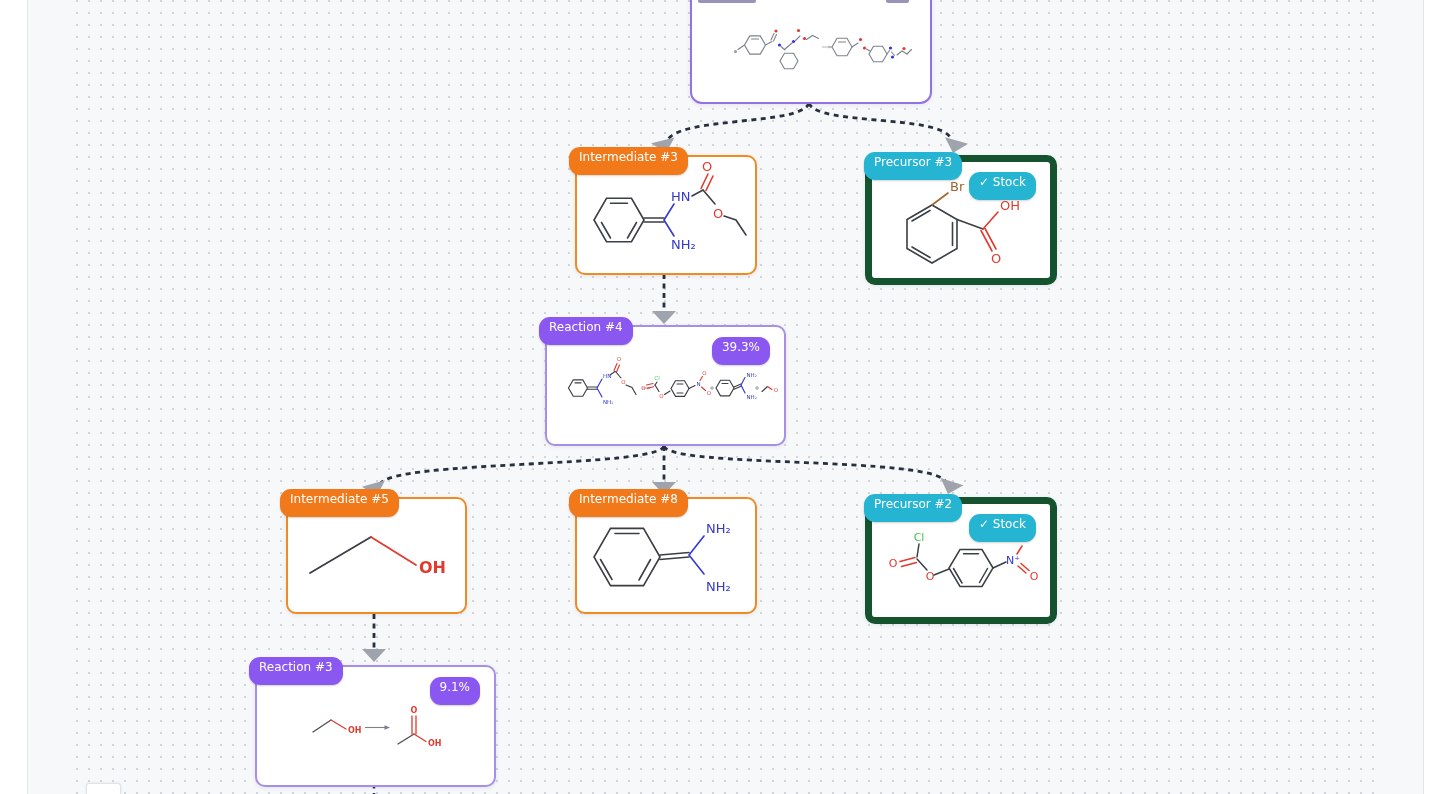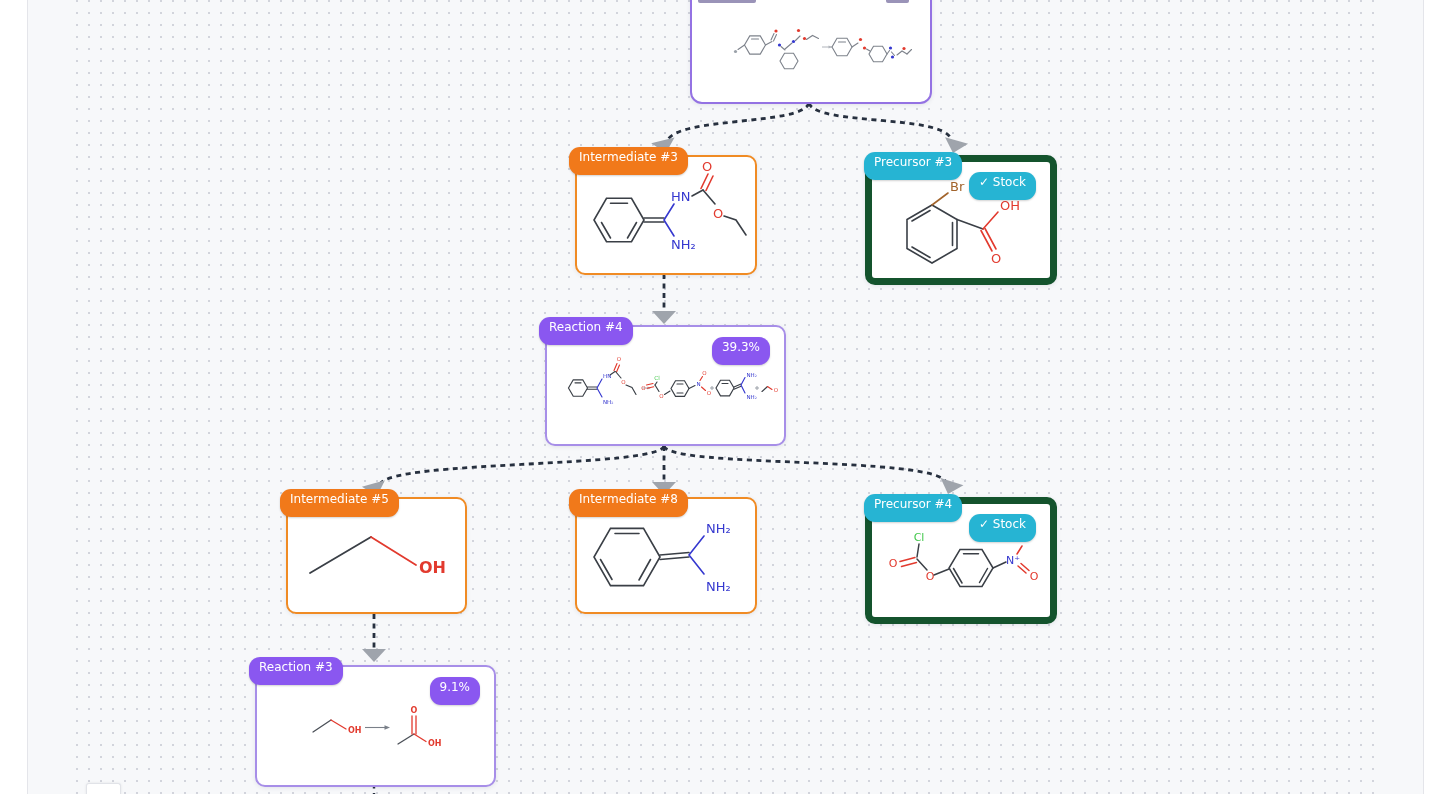--- a/index.html
+++ b/index.html
@@ -216,21 +216,21 @@
       <path class="bond" d="M83,58 L66.5,29.4 L33.5,29.4 L17,58 L33.5,86.6 L66.5,86.6 Z"></path>
       <path class="bond" d="M62,34.5 L38,34.5 M23.5,60.5 L35,80.5 M62,81 L73.5,60.5"></path>
       <path class="bond" d="M83,56 L112,53.5 M83,60.5 L112,58"></path>
       <path class="bond bond-blue" d="M112,56 L127,37 M112,56 L127,75"></path>
       <text class="atom a-blue a-med" x="129" y="34">NH₂</text>
       <text class="atom a-blue a-med" x="129" y="92">NH₂</text>
     </svg>
   </div>
 
   <div class="node node-cyan" style="left:865px;top:497px;width:178px;height:113px;">
-    <div class="badge badge-left bg-cyan">Precursor #4</div>
+    <div class="badge badge-left bg-cyan">Precursor #2</div>
     <div class="badge badge-right bg-cyan">✓ Stock</div>
     <svg class="mol" width="178" height="109" viewBox="0 0 178 109">
       <text class="atom a-green" x="47" y="37" text-anchor="middle" style="font-size:11px">Cl</text>
       <path class="bond" style="stroke-width:1.5" d="M47,40 L45,53"></path>
       <path class="bond bond-red" style="stroke-width:1.5" d="M43,53.5 L28,57.5 M44.5,58.5 L29.5,62.5"></path>
       <text class="atom a-red" x="21" y="63" text-anchor="middle" style="font-size:11px">O</text>
       <path class="bond" style="stroke-width:1.5" d="M45,55 L55,66"></path>
       <text class="atom a-red" x="58" y="76" text-anchor="middle" style="font-size:11px">O</text>
       <path class="bond" style="stroke-width:1.5" d="M62,71 L77,65"></path>
       <path class="bond" style="stroke-width:1.5" d="M121,64 L110,45.5 L88,45.5 L77,64 L88,82.5 L110,82.5 Z"></path>

